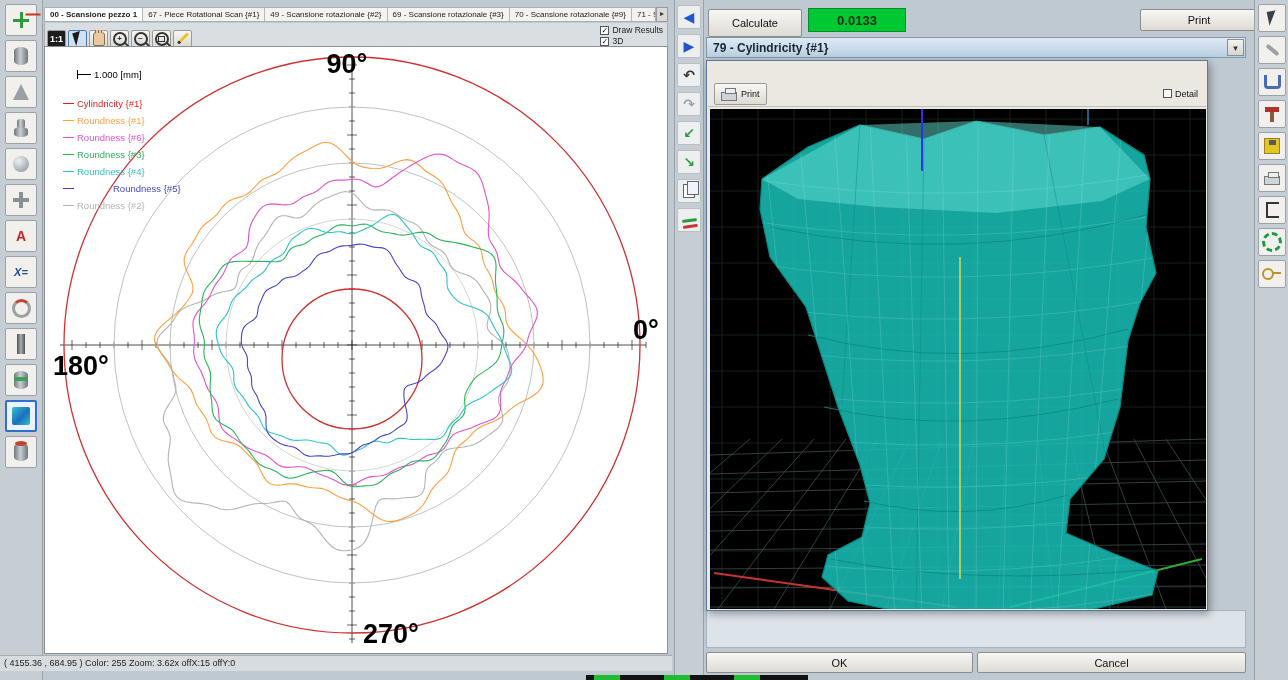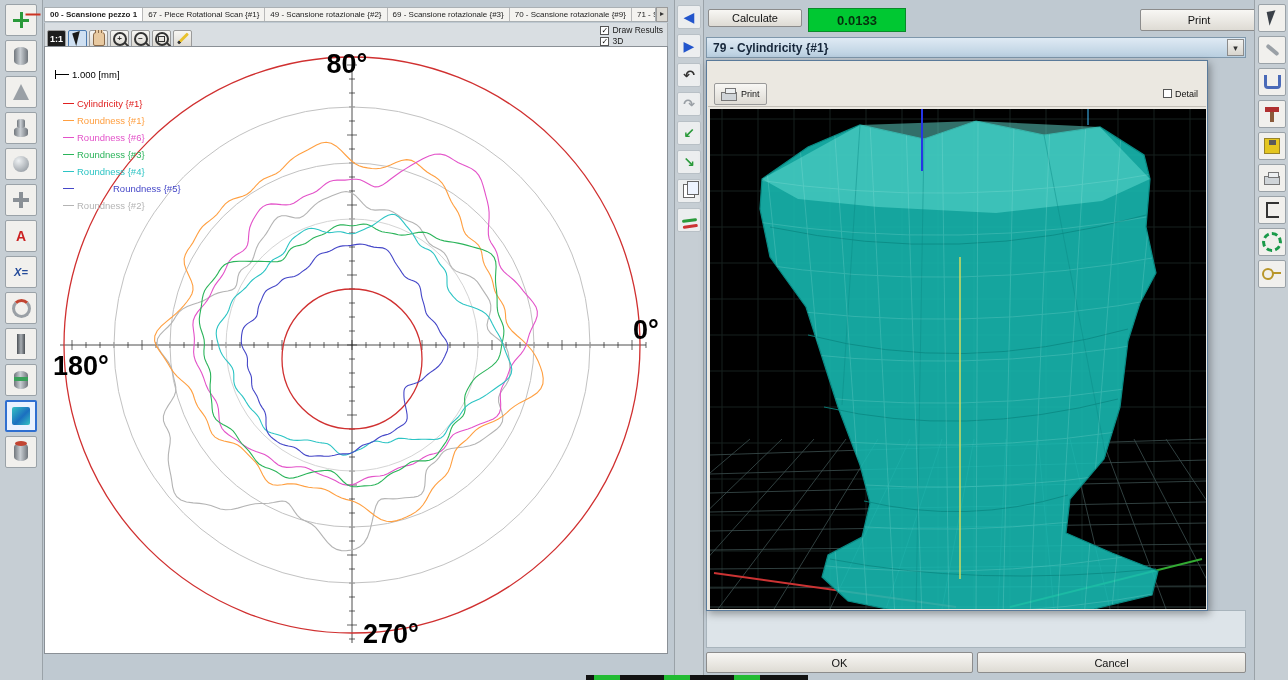--- a/index.html
+++ b/index.html
@@ -104,21 +104,21 @@
   .dlg-btn{width:18px;height:15px;background:linear-gradient(#fcfcfb,#e0ddd6);border:1px solid #9a9a9a;margin-left:2px;display:flex;align-items:center;justify-content:center;font-size:9px;color:#222;box-sizing:border-box;}
   .g-max{width:7px;height:6px;border:1px solid #222;}
   #dlg-toolbar{position:absolute;left:1px;top:20px;right:1px;height:26px;background:#ebe8e1;border-bottom:1px solid #c4c0b8;display:flex;align-items:center;box-sizing:border-box;}
   #dlg-print{display:flex;align-items:center;margin-left:6px;height:20px;padding:0 6px;background:linear-gradient(#f8f7f4,#dedbd4);border:1px solid #9a9a9a;border-radius:2px;font-size:9px;color:#111;}
   #dlg-detail{position:absolute;right:8px;display:flex;align-items:center;font-size:9px;color:#111;}
   #viewport3d{position:absolute;left:3px;top:48px;width:496px;height:500px;background:#000;}
 
   #ok-button{left:706px;top:652px;width:267px;height:21px;}
   #cancel-button{left:977px;top:652px;width:269px;height:21px;}
   #print-button{left:1140px;top:9px;width:118px;height:22px;}
-  #calc-button{left:708px;top:9px;width:94px;height:18px;}
+  #calc-button{left:708px;top:9px;width:94px;height:28px;}
 
   #taskbar-peek{position:absolute;left:586px;top:675px;width:222px;height:5px;background:#121212;}
   .tp-green{position:absolute;top:0;width:26px;height:5px;background:#22bb33;}
 </style>
 </head>
 <body>
 
 <div id="app">
 
   <div id="left-toolbar" class="side-toolbar">
@@ -310,25 +310,25 @@
           <circle cx="307" cy="298" r="182" fill="none" stroke="#c2c2c2" stroke-width="1"></circle>
           <circle cx="307" cy="298" r="126" fill="none" stroke="#d4d4d4" stroke-width="1"></circle>
           <circle cx="307" cy="312" r="70" fill="none" stroke="#d03030" stroke-width="1.3"></circle>
           <path d="M465.1 324.0L464.8 319.3L464.4 314.7L463.9 310.1L463.1 305.5L461.5 301.0L458.5 296.8L454.3 293.0L449.6 289.4L445.5 286.0L442.8 282.3L442.0 278.1L442.9 273.4L444.5 268.2L445.7 263.1L445.8 258.2L444.6 253.8L442.4 249.9L439.9 246.1L437.4 242.4L435.0 238.6L432.4 234.9L429.1 231.7L424.9 229.2L420.0 227.3L415.0 225.8L410.6 223.9L407.3 221.2L405.1 217.7L403.4 213.5L401.6 209.4L399.1 205.9L395.8 203.2L391.9 201.2L388.0 199.3L384.6 196.8L381.9 193.3L379.7 189.1L377.5 184.7L374.8 180.7L371.5 177.7L367.6 175.6L363.4 174.0L359.4 172.2L355.6 170.0L351.9 167.4L348.0 165.0L343.9 163.3L339.4 162.7L334.7 162.9L330.1 163.1L325.8 162.5L321.8 160.3L318.0 156.7L314.2 152.3L310.1 148.2L305.8 145.5L301.1 144.5L296.4 145.2L291.6 146.9L287.0 148.8L282.5 150.7L278.0 152.6L273.7 154.9L269.6 158.1L265.7 161.9L262.0 165.9L258.3 169.1L254.4 170.9L250.3 171.0L245.7 169.9L241.0 168.8L236.6 168.7L232.6 170.3L229.2 173.6L226.5 177.8L223.9 182.3L221.4 186.4L218.7 190.0L216.0 193.3L213.5 196.8L211.5 200.9L210.0 205.4L208.6 210.0L207.0 213.9L204.8 216.9L202.0 219.1L199.0 220.9L196.1 223.1L194.1 226.1L192.9 229.9L192.3 234.1L191.5 238.0L189.8 241.0L186.9 242.9L182.8 244.0L178.1 244.8L173.4 245.9L169.2 247.5L165.6 249.6L161.9 251.8L157.9 253.9L153.0 255.7L147.6 257.5L142.2 259.5L137.5 262.1L133.9 265.2L131.2 268.8L128.9 272.6L126.3 276.4L122.9 280.0L119.0 283.7L115.2 287.5L112.6 291.7L112.0 296.3L113.4 301.2L116.5 306.1L120.2 310.9L123.5 315.4L125.8 319.8L127.3 324.0L128.2 328.2L129.1 332.3L130.1 336.3L130.8 340.4L130.7 344.6L129.2 349.0L126.4 353.8L123.0 358.9L120.0 364.1L118.4 369.2L118.5 373.9L120.1 378.2L122.4 382.3L124.3 386.4L125.3 391.0L125.1 396.1L124.2 401.7L123.4 407.4L123.2 412.9L123.8 418.2L124.8 423.4L125.9 428.6L126.8 434.1L127.6 439.8L129.1 445.2L131.7 449.7L135.9 453.0L141.5 455.0L148.1 455.9L154.6 456.4L160.6 457.2L165.9 458.5L170.6 460.3L175.3 462.0L180.5 462.8L186.4 462.5L192.8 461.1L199.1 459.3L205.1 457.7L210.3 456.8L215.1 456.5L219.5 456.5L223.9 456.2L228.4 455.5L232.9 454.6L237.1 454.0L240.8 454.5L243.9 456.7L246.7 460.2L249.4 464.4L252.3 468.4L255.6 471.5L259.3 473.6L263.0 475.2L266.8 477.3L270.6 480.4L274.3 484.9L278.3 490.2L282.5 495.4L287.0 499.7L291.7 502.4L296.4 503.6L301.1 503.7L305.8 503.1L310.4 502.0L314.8 499.8L318.9 496.1L322.4 490.4L325.1 482.8L327.2 474.2L329.0 465.8L330.9 459.0L333.2 454.4L336.2 452.1L339.8 451.6L343.9 451.8L348.0 451.9L352.1 451.7L356.1 451.2L360.2 450.8L364.5 450.5L368.9 450.1L373.0 449.2L376.4 447.1L378.7 443.5L379.8 438.6L380.2 433.1L380.5 427.8L381.4 423.5L383.3 420.3L385.9 417.9L388.9 415.8L391.6 413.4L393.9 410.6L395.9 407.6L398.3 404.9L401.6 402.8L406.3 401.5L412.2 400.7L418.6 400.0L424.8 398.8L430.2 397.0L434.8 394.5L438.9 391.6L443.0 388.6L447.3 385.5L451.6 382.3L455.2 378.7L457.4 374.5L457.9 369.8L456.8 364.8L455.0 359.7L453.6 354.9L453.6 350.4L455.2 346.1L458.0 342.0L461.1 337.7L463.5 333.3L464.9 328.7L465.1 324.0Z" fill="none" stroke="#b4b4b4" stroke-width="1.1"></path>
           <path d="M467.0 284.0L463.5 279.7L461.5 275.6L460.7 271.4L460.5 267.2L460.0 263.1L458.7 259.0L456.6 255.2L454.1 251.5L451.7 247.8L449.9 244.1L448.8 240.2L448.0 236.2L447.0 232.3L445.5 228.5L443.6 225.0L441.4 221.5L439.5 217.9L438.2 214.1L437.4 209.9L436.7 205.6L435.5 201.6L433.4 198.0L430.3 195.1L426.8 192.6L423.4 190.1L420.6 187.2L418.7 183.5L417.4 179.2L416.3 174.5L415.0 170.0L413.2 165.8L410.9 161.9L408.4 158.2L406.1 154.2L404.0 149.8L402.0 145.0L399.8 140.3L397.1 136.0L393.8 132.6L390.0 129.8L386.0 127.5L382.0 125.0L378.3 122.0L374.6 118.7L370.8 115.6L366.5 113.4L361.7 112.6L356.4 113.5L350.9 115.5L345.5 117.9L340.4 120.0L335.6 121.3L331.1 121.7L326.7 121.5L322.5 120.9L318.2 120.1L314.0 118.7L309.8 116.5L305.5 113.0L301.0 108.5L296.3 103.6L291.3 99.2L286.2 96.3L281.2 95.2L276.2 96.0L271.5 98.1L267.0 100.6L262.5 103.1L258.1 105.3L253.7 107.5L249.5 110.1L245.5 113.2L241.8 116.9L238.3 120.7L234.8 124.1L231.0 126.7L226.9 128.6L222.7 130.2L218.6 132.1L214.8 134.7L211.5 138.0L208.5 141.5L205.3 144.8L201.7 147.4L197.6 149.2L192.9 150.6L188.2 152.0L184.0 154.0L180.3 156.8L177.3 160.3L174.6 164.0L171.7 167.6L168.4 170.7L164.7 173.6L160.9 176.5L157.4 179.7L154.6 183.4L152.2 187.4L150.1 191.5L147.9 195.6L145.3 199.5L142.6 203.3L140.4 207.4L139.1 211.9L139.4 217.1L141.1 222.6L143.7 228.3L146.2 233.7L147.8 238.6L148.0 243.0L146.9 247.0L144.8 250.8L142.1 254.5L139.0 258.3L135.6 262.2L131.5 266.2L126.7 270.3L121.4 274.6L116.2 279.2L112.1 284.0L109.8 289.0L109.6 294.0L111.3 298.9L114.3 303.6L117.5 308.2L120.5 312.6L123.2 317.0L125.7 321.3L128.6 325.4L132.1 329.3L136.0 332.9L140.1 336.3L143.6 339.7L146.3 343.4L148.1 347.3L149.4 351.5L150.8 355.6L152.7 359.5L155.2 363.2L157.8 366.7L160.3 370.2L162.2 374.1L163.7 378.4L165.1 382.7L167.0 386.8L170.0 390.1L174.0 392.5L178.9 394.0L184.0 395.1L188.7 396.3L192.7 398.1L196.1 400.5L199.0 403.4L201.9 406.4L204.8 409.3L207.8 412.3L210.7 415.4L213.3 419.1L215.6 423.4L217.8 428.1L220.4 432.4L223.6 435.8L227.7 437.7L232.4 438.2L237.3 437.7L242.3 436.9L246.9 436.7L251.2 437.1L255.3 438.2L259.4 439.4L263.5 440.3L267.7 440.8L271.9 441.0L276.1 441.4L280.1 442.5L284.1 444.3L288.2 446.7L292.3 449.1L296.6 451.1L301.0 452.4L305.4 453.5L310.0 454.9L314.6 457.2L319.6 460.6L324.8 464.8L330.3 469.0L335.9 472.4L341.5 474.3L346.8 474.6L351.8 473.6L356.7 471.9L361.4 469.9L366.1 467.7L370.5 465.1L374.6 461.8L378.3 457.5L381.4 452.6L384.2 447.3L387.0 442.4L390.1 438.3L393.5 434.9L397.0 431.9L400.4 428.6L403.2 424.7L405.3 419.9L406.8 414.7L408.2 409.5L409.8 404.8L412.1 401.1L415.0 398.0L418.3 395.3L421.6 392.6L424.6 389.6L427.5 386.4L430.5 383.4L434.1 380.7L438.4 378.4L443.3 376.4L448.5 374.4L453.4 372.0L457.8 369.1L461.6 365.8L465.3 362.4L469.6 359.1L474.7 355.9L480.5 352.9L486.5 349.7L491.9 346.0L495.8 341.7L497.9 336.8L498.2 331.3L497.3 325.7L495.5 320.1L493.3 314.5L490.5 308.9L487.0 303.5L482.5 298.3L477.3 293.2L471.9 288.5L467.0 284.0Z" fill="none" stroke="#ff9f40" stroke-width="1.1"></path>
           <path d="M488.5 278.0L490.7 273.5L492.2 268.9L492.3 264.4L491.0 259.9L488.3 255.7L485.0 251.7L481.6 247.9L478.4 244.1L475.5 240.4L472.5 236.9L469.2 233.5L465.6 230.4L461.9 227.4L458.6 224.4L456.1 221.2L454.5 217.7L453.6 213.8L452.9 209.8L451.8 205.9L450.2 202.3L448.1 198.9L445.9 195.6L444.2 191.9L443.4 187.6L443.3 182.6L443.7 177.0L444.1 171.1L444.1 165.4L443.5 159.9L442.4 154.6L441.0 149.4L439.6 144.0L438.1 138.6L436.3 133.2L433.8 128.4L430.5 124.5L426.5 121.6L422.0 119.4L417.4 117.5L412.9 115.4L408.6 112.9L404.4 110.3L400.0 108.1L395.1 107.0L389.7 107.2L383.9 108.9L377.9 111.7L372.0 115.0L366.3 118.3L360.9 121.6L355.8 124.8L350.9 128.2L346.1 131.7L341.6 135.2L337.4 138.1L333.5 139.8L329.9 139.9L326.3 138.6L322.7 136.5L319.0 134.4L315.2 132.8L311.4 132.2L307.5 132.3L303.7 132.7L299.9 133.1L296.1 133.1L292.1 133.1L288.3 133.5L284.6 134.5L281.1 136.5L277.8 139.1L274.7 141.8L271.6 144.2L268.3 146.0L264.9 147.3L261.4 148.6L258.0 150.1L254.8 152.1L251.8 154.3L248.7 156.3L245.2 157.5L241.0 157.9L236.2 157.6L231.1 157.1L226.1 156.9L221.6 157.8L217.9 159.6L214.9 162.4L212.4 165.7L210.2 169.2L208.1 172.8L206.3 176.5L204.8 180.5L204.0 184.8L203.6 189.4L203.3 193.9L202.5 197.9L200.8 201.2L198.0 203.9L194.5 206.1L190.6 208.3L187.2 210.8L184.5 213.8L182.6 217.3L181.1 220.9L179.5 224.5L177.6 227.9L175.2 231.3L172.6 234.6L170.1 238.1L168.1 241.8L166.4 245.6L164.6 249.4L162.4 253.2L159.5 257.0L156.1 260.9L152.7 264.9L150.0 269.1L148.3 273.5L147.9 278.0L148.4 282.5L149.0 286.9L149.4 291.3L149.3 295.8L148.9 300.4L148.6 305.0L149.1 309.5L150.4 313.8L152.4 318.0L154.7 322.0L156.7 326.1L158.4 330.2L159.8 334.4L161.3 338.6L163.1 342.6L165.5 346.3L168.2 350.0L170.6 353.6L172.4 357.6L173.4 362.0L173.8 367.0L174.2 372.1L175.0 376.9L176.9 381.3L179.8 384.8L183.5 387.8L187.5 390.4L191.4 392.9L195.1 395.6L198.7 398.3L202.5 400.7L206.6 402.8L211.0 404.5L215.4 405.9L219.6 407.6L223.3 409.7L226.6 412.4L229.8 415.3L233.3 417.9L237.2 419.6L241.7 420.4L246.5 420.3L251.3 419.8L255.9 419.7L260.1 420.3L263.8 421.7L267.4 423.6L271.0 425.6L274.8 427.3L278.6 428.8L282.5 430.1L286.3 431.7L290.2 433.6L294.0 435.7L298.0 437.4L302.2 438.3L306.4 437.9L310.7 436.4L314.9 434.2L319.0 432.0L323.0 430.4L326.9 429.6L330.9 429.3L334.9 429.0L338.8 428.3L342.6 426.8L346.2 424.8L349.8 422.7L353.3 420.9L357.0 419.7L360.7 418.9L364.5 418.1L368.2 416.9L371.6 415.1L374.9 412.9L378.1 410.7L381.4 408.9L385.0 407.6L388.9 406.7L392.7 405.7L396.2 404.0L399.1 401.4L401.5 398.0L403.5 394.3L405.5 390.8L408.0 387.9L411.2 385.9L414.9 384.5L418.9 383.3L423.0 382.0L427.0 380.4L430.9 378.7L435.0 377.1L439.4 375.5L443.9 373.8L448.3 371.9L451.9 369.4L454.4 365.9L455.6 361.7L455.7 356.9L455.4 352.0L455.3 347.4L455.9 343.3L457.3 339.6L459.1 336.0L460.9 332.5L462.5 328.8L463.8 325.1L465.2 321.3L467.1 317.7L469.6 314.1L472.6 310.6L475.8 307.1L478.6 303.3L480.7 299.3L482.1 295.1L483.2 290.9L484.5 286.7L486.3 282.4L488.5 278.0Z" fill="none" stroke="#e352c9" stroke-width="1.1"></path>
           <path d="M455.8 304.0L456.4 300.0L457.1 296.0L458.0 292.0L458.7 287.8L458.9 283.7L458.4 279.7L457.1 275.8L455.4 272.0L453.8 268.3L452.7 264.4L452.2 260.4L452.1 256.2L452.1 251.9L451.9 247.6L451.5 243.3L450.9 239.0L450.5 234.6L450.5 229.9L450.8 224.8L451.1 219.7L450.7 214.7L449.1 210.4L446.2 206.9L442.1 204.4L437.3 202.5L432.1 201.1L427.1 199.7L422.3 198.4L417.6 197.1L412.9 196.1L408.2 195.3L403.5 194.6L399.0 193.9L395.0 192.8L391.5 191.3L388.3 189.3L385.2 187.3L381.8 185.8L377.9 185.1L373.5 185.4L368.9 186.3L364.5 187.3L360.3 188.0L356.6 188.1L353.2 187.7L349.9 186.9L346.7 186.2L343.4 185.7L340.2 185.3L337.0 184.7L333.9 183.6L330.9 182.0L328.0 180.1L324.9 178.4L321.7 177.3L318.3 177.1L315.0 177.5L311.6 178.2L308.3 178.7L305.0 178.8L301.7 178.3L298.4 177.9L295.1 177.9L291.8 178.7L288.7 180.3L285.7 182.4L282.9 184.6L280.0 186.4L277.1 187.7L274.1 188.7L271.2 189.8L268.3 191.1L265.6 192.9L263.0 194.7L260.4 196.4L257.6 197.6L254.6 198.4L251.5 199.0L248.5 200.0L245.9 201.7L243.8 204.1L242.1 207.1L240.4 210.0L238.4 212.4L235.9 213.9L232.6 214.6L228.7 214.7L224.5 214.6L220.0 214.5L215.4 214.4L210.6 214.4L205.4 214.4L199.9 214.2L194.1 214.2L188.5 214.6L183.5 215.7L179.5 217.8L176.6 220.6L174.3 223.9L172.3 227.4L170.0 230.7L167.4 233.9L164.6 237.0L161.8 240.3L159.6 243.8L158.2 247.6L157.3 251.7L156.8 255.8L156.2 259.9L155.5 263.9L154.8 267.9L154.3 272.0L154.5 276.1L155.3 280.3L156.7 284.5L158.1 288.6L159.1 292.5L159.4 296.4L159.2 300.2L158.9 304.0L159.0 307.8L159.7 311.6L161.2 315.3L163.0 318.9L164.5 322.5L165.5 326.1L165.7 329.8L165.5 333.7L165.1 337.6L165.1 341.5L165.4 345.4L165.9 349.2L166.5 353.0L166.9 357.0L167.1 361.1L167.6 365.2L168.8 369.0L170.9 372.3L174.0 375.1L177.9 377.4L181.8 379.5L185.4 381.7L188.3 384.2L190.6 387.2L192.5 390.3L194.5 393.5L196.7 396.5L199.2 399.2L201.9 401.9L204.4 404.6L206.6 407.6L208.8 410.8L211.1 414.0L213.7 416.7L216.9 418.8L220.5 420.4L224.2 421.6L227.8 422.9L231.1 424.6L234.2 426.6L237.3 428.7L240.6 430.4L244.3 431.2L248.5 430.9L252.9 429.8L257.3 428.2L261.5 426.7L265.5 425.6L269.2 424.8L272.8 424.3L276.2 423.9L279.6 423.5L282.9 423.4L286.0 423.9L289.0 425.4L292.0 427.9L295.0 431.1L298.2 434.5L301.5 437.2L305.0 439.0L308.6 439.7L312.1 439.6L315.6 439.2L319.2 438.9L322.7 438.7L326.3 438.5L329.8 437.8L333.1 436.4L336.3 434.3L339.2 431.8L342.1 429.3L345.0 427.2L348.1 425.6L351.2 424.3L354.3 422.9L357.2 421.3L360.0 419.2L362.6 417.1L365.5 415.3L368.6 414.2L372.3 413.8L376.4 413.9L380.5 413.9L384.4 413.3L387.8 411.8L390.5 409.6L392.8 406.8L394.8 403.8L396.9 400.8L398.9 397.9L400.9 395.0L402.6 391.9L404.0 388.5L405.1 385.1L406.2 381.7L407.7 378.6L409.9 376.1L412.5 373.8L415.3 371.6L417.8 369.1L419.4 366.1L420.1 362.6L420.0 358.9L419.7 355.1L419.6 351.5L420.1 348.2L421.2 345.1L422.6 342.2L424.3 339.3L426.0 336.4L428.0 333.5L430.5 330.7L433.9 327.9L438.0 325.1L442.6 322.1L447.1 318.9L450.8 315.5L453.4 311.8L454.9 307.9L455.8 304.0Z" fill="none" stroke="#2bb45a" stroke-width="1.1"></path>
           <path d="M456.8 294.0L455.0 290.3L453.0 286.7L450.8 283.2L448.9 279.7L447.1 276.3L445.5 273.0L443.6 269.8L440.9 266.8L437.2 264.2L432.5 262.0L427.3 260.1L422.2 258.5L417.8 256.9L414.3 255.1L411.6 253.2L409.5 251.0L407.6 248.9L405.9 246.7L404.2 244.5L403.0 242.1L402.2 239.3L402.0 236.2L402.0 232.8L401.9 229.4L401.3 226.2L400.1 223.5L398.4 221.1L396.4 218.9L394.6 216.6L393.0 214.0L391.5 211.3L390.0 208.5L388.2 206.0L385.9 204.0L383.2 202.6L380.3 201.4L377.5 200.1L375.1 198.4L373.1 196.0L371.3 193.0L369.5 189.9L367.7 186.7L365.5 183.8L363.3 181.1L360.9 178.3L358.6 175.3L356.1 172.3L353.4 169.7L350.4 167.8L347.0 167.3L343.2 168.2L339.3 170.2L335.4 172.9L331.7 175.6L328.3 178.0L325.0 179.7L321.9 181.1L318.9 182.4L315.9 183.7L313.0 185.0L310.2 186.2L307.4 186.8L304.6 186.8L301.7 186.2L298.7 185.4L295.7 184.8L292.7 184.7L289.8 185.0L286.9 185.5L284.0 185.6L280.8 185.2L277.3 184.2L273.6 182.8L269.9 181.7L266.3 181.2L263.0 181.7L260.0 182.9L257.3 184.6L254.6 186.5L252.0 188.4L249.4 190.3L247.0 192.4L244.9 195.0L243.2 197.9L241.7 201.1L240.2 204.1L238.3 206.6L236.0 208.5L233.3 210.0L230.4 211.4L227.7 213.0L225.4 215.1L223.5 217.6L222.0 220.3L220.3 222.9L218.3 225.2L215.8 227.2L213.0 229.0L210.1 230.9L207.4 233.0L205.1 235.4L203.0 237.9L200.8 240.5L198.2 242.9L195.4 245.3L192.4 247.7L189.6 250.3L187.5 253.2L186.0 256.4L184.9 259.7L183.8 263.0L182.3 266.2L180.2 269.4L177.6 272.6L174.9 275.8L172.8 279.3L171.5 282.9L171.2 286.6L171.6 290.3L172.4 294.0L173.4 297.7L174.4 301.3L175.7 304.8L177.5 308.2L179.8 311.5L182.5 314.7L185.1 317.7L187.2 320.7L188.4 323.9L188.8 327.3L188.8 330.8L188.8 334.3L189.5 337.8L190.8 340.9L192.8 343.8L195.1 346.5L197.4 349.2L199.3 351.9L201.0 354.8L202.8 357.6L204.7 360.3L207.0 362.8L209.4 365.2L211.7 367.6L213.7 370.2L215.2 373.2L216.5 376.4L218.0 379.5L220.0 382.3L222.6 384.4L225.9 385.8L229.4 386.8L233.0 387.7L236.2 388.8L239.3 390.1L242.2 391.5L245.2 392.6L248.5 393.3L252.1 393.4L255.7 393.2L259.3 393.0L262.6 393.0L265.6 393.5L268.4 394.2L271.2 395.0L274.0 395.5L276.9 395.9L279.8 396.2L282.5 396.8L285.1 398.2L287.5 400.3L289.9 402.9L292.4 405.4L295.1 407.3L298.0 408.1L301.0 407.9L304.1 406.9L307.1 405.6L310.1 404.3L313.0 403.1L315.8 401.9L318.6 400.5L321.2 398.8L323.8 396.9L326.3 395.3L328.9 394.2L331.5 394.0L334.4 394.5L337.3 395.2L340.3 395.7L343.1 395.6L345.8 394.8L348.3 393.5L350.7 392.3L353.3 391.4L356.3 391.2L359.5 391.5L362.9 392.0L366.4 392.4L369.9 392.5L373.3 392.4L376.8 392.3L380.6 392.3L384.5 392.4L388.6 392.5L392.4 392.1L395.8 390.9L398.5 388.9L400.5 386.2L402.1 383.1L403.7 380.1L405.6 377.4L407.9 375.0L410.3 372.8L412.8 370.5L414.9 368.0L416.7 365.3L418.5 362.5L420.6 359.9L423.2 357.6L426.5 355.6L430.4 353.8L434.4 351.9L438.3 349.8L442.0 347.4L445.5 344.9L449.2 342.2L453.0 339.5L457.1 336.7L461.0 333.6L464.2 330.3L466.2 326.6L466.8 322.5L466.1 318.2L464.5 313.9L462.6 309.7L460.9 305.6L459.5 301.7L458.2 297.8L456.8 294.0Z" fill="none" stroke="#2cc4c4" stroke-width="1.1"></path>
           <path d="M402.1 304.0L402.8 301.2L402.9 298.3L402.1 295.6L400.7 292.9L398.8 290.3L396.9 287.9L395.3 285.4L394.1 282.9L392.9 280.5L391.6 278.1L390.0 275.9L388.0 273.8L385.8 271.9L383.7 269.9L382.1 267.9L381.0 265.7L380.3 263.3L379.8 260.8L379.2 258.3L378.5 255.8L377.7 253.3L377.0 250.8L376.4 248.1L376.0 245.2L375.5 242.2L374.7 239.4L373.4 237.1L371.3 235.3L368.8 234.0L366.0 233.0L363.4 231.9L361.1 230.6L359.2 228.8L357.6 226.7L356.1 224.4L354.6 222.0L353.0 219.7L351.3 217.3L349.7 214.7L348.2 211.8L346.7 208.9L344.9 206.0L342.9 203.6L340.5 201.9L337.7 200.9L334.7 200.6L331.7 200.4L328.8 200.1L326.0 199.4L323.2 198.6L320.5 197.7L317.7 197.2L314.8 197.1L311.9 197.4L309.0 197.9L306.1 198.4L303.3 198.6L300.5 198.7L297.8 198.9L295.0 199.4L292.3 200.3L289.6 201.6L287.1 203.0L284.5 204.2L282.0 205.1L279.4 205.7L276.9 206.3L274.4 207.2L272.1 208.8L270.1 211.0L268.2 213.6L266.5 216.2L264.7 218.6L262.9 220.4L261.0 222.0L259.1 223.3L257.1 224.6L255.3 226.1L253.4 227.5L251.5 228.6L249.3 229.5L246.9 229.9L244.3 230.2L241.7 230.7L239.4 231.5L237.3 232.8L235.6 234.4L233.9 236.2L232.1 237.8L230.1 239.1L227.7 240.1L225.2 241.2L222.9 242.4L221.0 244.0L219.5 246.0L218.3 248.3L217.3 250.6L216.4 252.9L215.3 255.2L214.3 257.4L213.5 259.8L213.0 262.2L212.7 264.7L212.3 267.2L211.6 269.4L210.1 271.4L208.0 273.2L205.3 274.9L202.6 276.6L200.3 278.6L198.6 280.9L197.5 283.3L197.0 285.8L196.6 288.4L196.4 291.0L196.3 293.6L196.4 296.2L197.0 298.9L198.1 301.5L199.5 304.0L200.9 306.5L201.9 308.9L202.4 311.3L202.5 313.7L202.4 316.2L202.4 318.7L202.9 321.1L203.7 323.4L204.8 325.7L205.8 327.9L206.4 330.2L206.6 332.7L206.6 335.3L206.8 337.9L207.2 340.4L208.1 342.7L209.4 344.8L210.7 347.0L211.9 349.1L212.9 351.4L213.7 353.8L214.7 356.2L215.8 358.4L217.2 360.6L218.6 362.6L219.8 364.9L220.6 367.5L221.0 370.6L221.0 374.2L221.0 378.0L221.4 381.6L222.3 384.7L223.8 387.4L225.7 389.6L227.9 391.5L230.2 393.2L232.5 394.9L235.0 396.4L237.6 397.6L240.5 398.4L243.4 399.0L246.3 399.5L249.1 400.3L251.6 401.5L253.9 403.2L256.2 405.2L258.5 407.0L261.1 408.4L263.9 409.1L266.8 409.2L269.8 409.0L272.7 408.8L275.6 408.9L278.4 409.1L281.1 409.2L283.9 409.2L286.7 408.8L289.5 408.2L292.3 407.5L295.0 407.0L297.7 406.9L300.4 406.9L303.1 406.8L305.7 406.3L308.3 405.1L310.8 403.5L313.1 401.5L315.3 399.7L317.6 398.3L320.0 397.4L322.5 396.7L324.9 396.0L327.2 395.1L329.5 393.7L331.5 392.2L333.6 390.8L335.8 389.5L338.1 388.6L340.6 387.9L343.0 387.2L345.4 386.2L347.5 384.9L349.6 383.4L351.6 381.8L353.6 380.4L355.9 379.1L358.1 377.8L360.0 376.2L361.5 374.0L362.2 371.2L362.1 367.7L361.5 363.9L360.7 360.1L359.9 356.5L359.3 353.4L359.0 350.5L358.9 347.9L358.9 345.5L359.1 343.3L359.7 341.4L361.0 339.8L362.9 338.6L365.6 337.7L368.7 336.8L371.8 335.8L374.5 334.5L376.8 333.0L378.7 331.2L380.5 329.3L382.6 327.5L385.0 325.6L387.8 323.7L390.6 321.7L393.2 319.5L395.3 317.2L397.0 314.7L398.4 312.1L399.7 309.5L400.9 306.8L402.1 304.0Z" fill="none" stroke="#4547c8" stroke-width="1.1"></path>
         </svg></div>
-    <div class="ang" style="left:272px;top:2px;width:60px;text-align:center;">80°</div>
+    <div class="ang" style="left:272px;top:2px;width:60px;text-align:center;">90°</div>
     <div class="ang" style="left:588px;top:268px;">0°</div>
     <div class="ang" style="left:8px;top:304px;">180°</div>
     <div class="ang" style="left:318px;top:572px;">270°</div>
-    <div id="legend-scale" style="left:10px;top:20px;">
+    <div id="legend-scale" style="left:32px;top:20px;">
       <span class="scalebar"></span>
       <span>1.000 [mm]</span>
     </div>
     <div id="legend-series" style="left:18px;top:48px;position:absolute;font-size:9.5px;">
       <div class="leg-row">
           <span class="leg-line" style="background: rgb(224, 32, 32);"></span>
           <span style="color: rgb(224, 32, 32); text-align: right;">Cylindricity {#1}</span>
         </div>
       <div class="leg-row">
           <span class="leg-line" style="background: rgb(255, 159, 64);"></span>
@@ -350,20 +350,21 @@
           <span class="leg-line" style="background: rgb(69, 71, 200);"></span>
           <span style="color: rgb(69, 71, 200); padding-left: 36px;">Roundness {#5}</span>
         </div>
       <div class="leg-row">
           <span class="leg-line" style="background: rgb(180, 180, 180);"></span>
           <span style="color: rgb(180, 180, 180);">Roundness {#2}</span>
         </div>
     </div>
   </div>
 
+  <div id="status-bar"><span>( 4155.36 , 684.95 ) Color: 255   Zoom: 3.62x   offX:15  offY:0</span></div>
 
   <div id="mid-toolbar">
     <div class="mbtn">
         <span style="color:#2255cc;">◀</span>
       </div>
     <div class="mbtn">
         <span style="color:#2255cc;">▶</span>
       </div>
     <div class="mbtn">
         <span style="color:#333;font-weight:bold;">↶</span>

